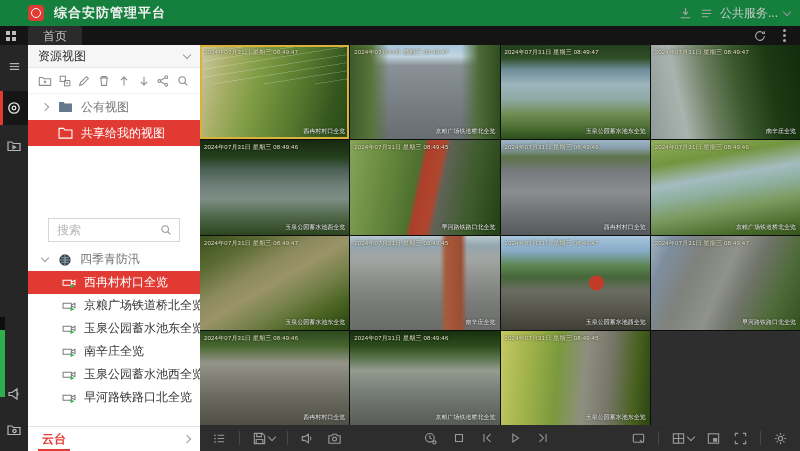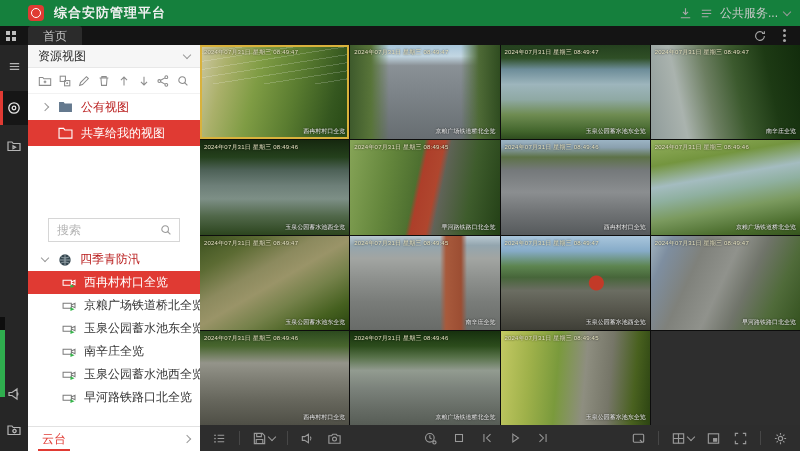--- a/index.html
+++ b/index.html
@@ -34,39 +34,39 @@
   .rail-item.selected{background:#161616;height:34px;margin-top:10px;position:relative;}
   .rail-item.selected::before{content:"";position:absolute;left:0;top:0;bottom:0;width:3px;background:#e03a33;}
   .rail-bottom{margin-top:auto;display:flex;flex-direction:column;align-items:center;margin-bottom:6px;}
   .vol-meter{position:absolute;left:0;top:272px;width:5px;height:80px;background:linear-gradient(180deg,#0e0e0e 0 16%,#2fae4e 16% 100%);}
   
   .sidebar{width:172px;background:#ffffff;position:relative;overflow:hidden;font-size:12px;}
   .sec-head{height:22px;background:#f6f6f6;border-bottom:1px solid #e8e8e8;display:flex;align-items:center;
             justify-content:space-between;padding:0 10px;color:#2b2b2b;}
   .icon-row{height:25px;display:flex;align-items:center;justify-content:space-between;padding:0 10px;
             border-bottom:1px solid #f2f2f2;}
-  .trow{height:26px;display:flex;align-items:center;color:#b91c1c;}
+  .trow{height:26px;display:flex;align-items:center;color:#737373;}
   .trow .arrow{width:10px;margin-left:12px;display:flex;justify-content:center;}
   .trow .noarrow{width:10px;margin-left:12px;}
   .trow .t-icon{margin-left:8px;display:flex;align-items:center;}
   .trow .lbl{margin-left:8px;white-space:nowrap;overflow:hidden;}
   .trow.selected{background:#e03a33;color:#fff;}
   .gap{height:66px;}
   .searchwrap{padding:6px 20px;}
   .searchbox{height:22px;border:1px solid #d6d6d6;display:flex;align-items:center;padding:0 6px;}
   .searchbox input{border:none;outline:none;flex:1;font-size:12px;color:#333;min-width:0;background:transparent;
                    font-family:"Liberation Sans","DejaVu Sans",sans-serif;}
   .searchbox input::placeholder{color:#b5b5b5;}
   .crow{height:23px;display:flex;align-items:center;color:#333;}
   .crow .c-icon{margin-left:34px;display:flex;align-items:center;}
   .crow .lbl{margin-left:7px;white-space:nowrap;overflow:hidden;}
   .crow.selected{background:#e03a33;color:#fff;}
   .side-tabs{position:absolute;left:0;right:0;bottom:0;height:24px;background:#fff;border-top:1px solid #e2e2e2;
              display:flex;align-items:center;}
-  .side-tab{padding:0 14px;height:100%;display:flex;align-items:center;color:#666;position:relative;}
+  .side-tab{padding:0 14px;height:100%;display:flex;align-items:center;color:#666;position:relative;font-weight:bold;}
   .side-tab.active{color:#e03a33;}
   .side-tab.active::after{content:"";position:absolute;left:10px;right:10px;bottom:0;height:2px;background:#e03a33;}
   .side-tabs .chev{margin-left:auto;margin-right:10px;}
   
   .stage{flex:1;display:flex;flex-direction:column;background:#000;min-width:0;}
   .grid{flex:1;display:grid;grid-template-columns:repeat(4,1fr);grid-template-rows:repeat(4,1fr);
         gap:1px;background:#0d0d0d;}
   .tile{position:relative;overflow:hidden;}
   .tile.selected{outline:2px solid #d9b23c;outline-offset:-2px;z-index:2;}
   .ts{position:absolute;top:3px;left:4px;font-size:6px;color:#e9e6c4;text-shadow:0 0 2px #000;letter-spacing:.2px;}

